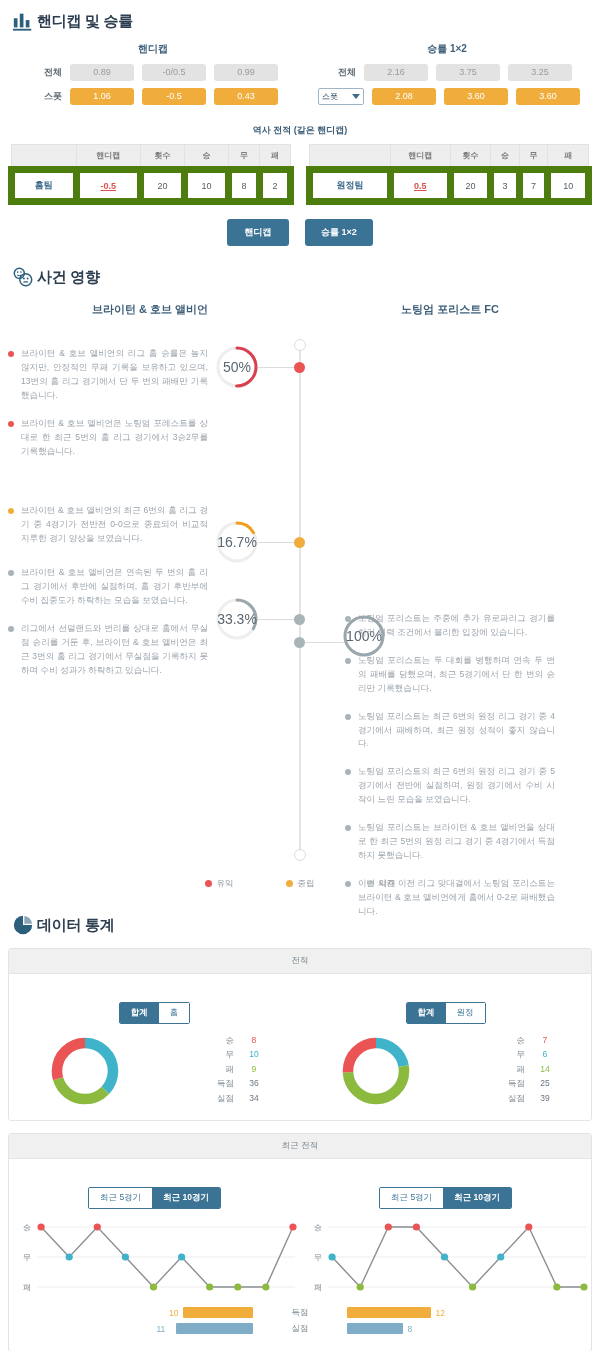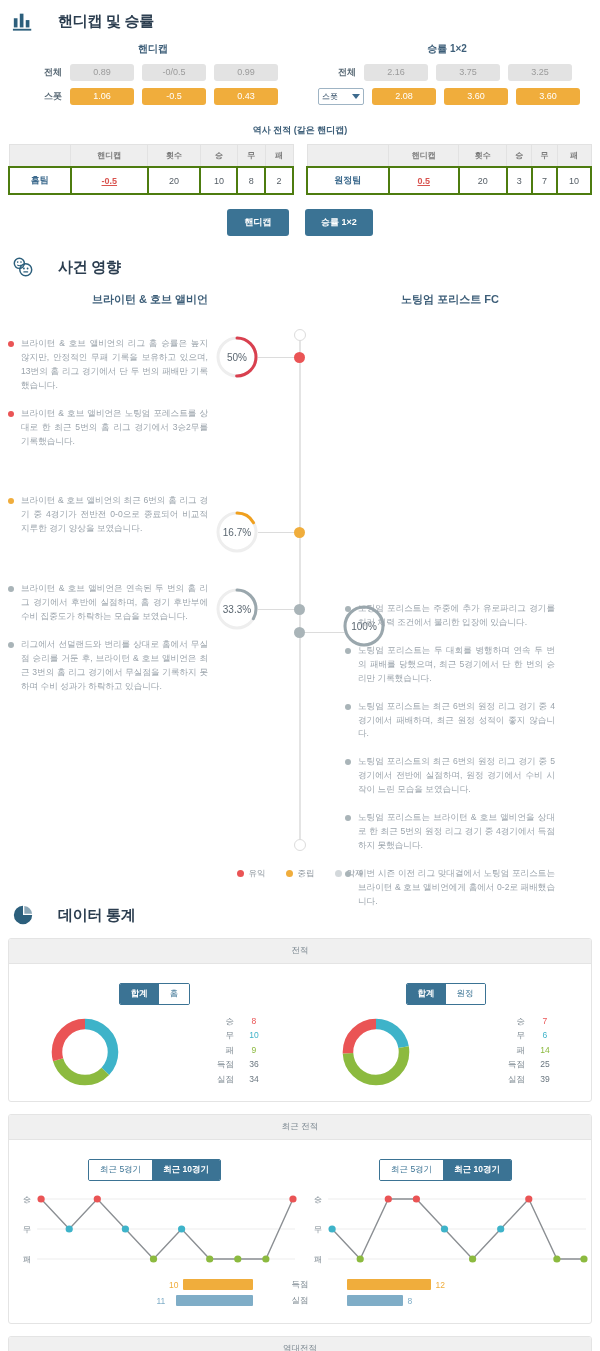--- a/index.html
+++ b/index.html
@@ -9,21 +9,21 @@
     width:600px;
     background:#ffffff;
     font-family:"Liberation Sans","DejaVu Sans",sans-serif;
     color:#4a5a66;
     -webkit-font-smoothing:antialiased;
   }
   .page { width:600px; position:relative; }
 
   
   .sec-head {
-    display:flex; align-items:center; gap:24px;
+    display:flex; align-items:center; gap:3px;
     padding:10px 12px 4px 12px;
   }
   .sec-head .title {
     font-size:15px; font-weight:bold; color:#2c3e50; letter-spacing:-0.3px;
   }
   .ico { width:22px; height:22px; flex:0 0 22px; display:block; }
 
   
   .odds-wrap { display:flex; padding:2px 6px 0 6px; }
   .odds-col { width:50%; }
@@ -53,21 +53,21 @@
   
   .hist-title { text-align:center; font-size:9px; font-weight:bold; color:#3e5f79; padding:12px 0 7px 0;}
   .hist-wrap { display:flex; gap:12px; padding:0 8px; }
   .hist-tbl { width:50%; border-collapse:collapse; }
   .hist-tbl th {
     background:#eeeeee; font-size:8px; color:#7a7a7a; font-weight:bold;
     padding:5px 0; border:1px solid #e2e2e2; text-align:center;
   }
   .hist-tbl td {
     font-size:9px; text-align:center; padding:6px 0;
-    border:2px solid #4d7c0f; color:#555e66;
+    border:7px solid #4d7c0f; color:#555e66;
   }
   .hist-tbl td.team { color:#3e6b8e; font-weight:bold; }
   .hist-tbl td.hcp { color:#d9534f; text-decoration:underline; font-weight:bold;}
   .btn-row { display:flex; justify-content:center; gap:16px; padding:14px 0 6px 0;}
   .btn {
     background:#3b7394; color:#fff; font-size:9px; font-weight:bold;
     padding:7px 16px; border-radius:3px; border:none; cursor:pointer;
     min-width:62px; text-align:center;
   }
 
@@ -87,53 +87,53 @@
   .node {
     position:absolute; width:11px;height:11px;border-radius:50%; left:294px;
   }
   .node.red { background:#ea5455; }
   .node.amber { background:#f0ad3c; }
   .node.grey { background:#a9b4b8; }
   .connector { position:absolute; height:1px; background:#dcdcdc; }
   .gauge { position:absolute; width:44px; height:44px; }
   .gauge .val {
     position:absolute; inset:0; display:flex; align-items:center; justify-content:center;
-    font-size:10px; color:#5a6670;
+    font-size:14px; color:#5a6670;
   }
   ul.bullets { list-style:none; margin:0; padding:0; }
   ul.bullets li {
     position:relative; padding-left:13px; margin-bottom:14px;
     font-size:8.6px; line-height:1.62; color:#9aa3ab; text-align:justify;
   }
   ul.bullets li::before {
     content:""; position:absolute; left:0; top:4px;
     width:6px;height:6px;border-radius:50%;
   }
   ul.bullets li.c-red::before { background:#ea5455; }
   ul.bullets li.c-amber::before { background:#f0ad3c; }
   ul.bullets li.c-grey::before { background:#a9b4b8; }
   .left-list { position:absolute; left:8px; top:20px; width:200px; }
   .right-list { position:absolute; left:345px; top:285px; width:210px; }
 
-  .legend { display:flex; justify-content:center; gap:20px; padding:6px 0 14px 0;}
+  .legend { display:flex; justify-content:center; gap:52px; padding:6px 0 14px 0;}
   .legend span.dot { width:7px;height:7px;border-radius:50%;display:inline-block;margin-right:5px;vertical-align:middle;}
   .legend .item { font-size:8.5px; color:#8b949c; }
   .legend .d1{background:#ea5455;} .legend .d2{background:#f0ad3c;} .legend .d3{background:#d3d8db;}
 
   
   .card {
     margin:8px 8px 12px 8px; border:1px solid #e4e4e4; border-radius:3px;
     background:#fff; overflow:hidden;
   }
   .card-head {
     background:#f0f0f0; text-align:center; font-size:8.5px; color:#7b8790;
     padding:6px 0; border-bottom:1px solid #e4e4e4;
   }
   .toggles { display:flex; }
-  .toggles > div { width:50%; display:flex; justify-content:center; padding:19px 0 6px 0;}
+  .toggles > div { width:50%; display:flex; justify-content:center; padding:0 0 6px 0;margin-top:28px;}
   .tg { display:flex; border:1px solid #3b7394; border-radius:2px; overflow:hidden; }
   .tg div { font-size:8.5px; padding:4px 11px; cursor:pointer; }
   .tg .on { background:#3b7394; color:#fff; font-weight:bold; }
   .tg .off { background:#fff; color:#3b7394; }
 
   .donuts { display:flex; padding:4px 0 12px 0; }
   .donut-half { width:50%; display:flex; align-items:center; }
   .donut-half .chart { width:52%; display:flex; justify-content:center; }
   .donut-half .stats { width:48%; padding-right:26px; }
   .stat-line { display:flex; justify-content:flex-end; font-size:8.5px; margin-bottom:2.5px; }
@@ -320,21 +320,21 @@
         <svg viewBox="0 0 44 44" width="44" height="44">
           <circle cx="22" cy="22" r="19" fill="#fff" stroke="#eeeeee" stroke-width="3"></circle>
           <circle cx="22" cy="22" r="19" fill="none" stroke="#9aa7ad" stroke-width="3" stroke-dasharray="119.4 0" transform="rotate(-90 22 22)"></circle>
         </svg>
         <div class="val">100%</div>
       </div>
 
       <ul class="bullets left-list">
         <li class="c-red">브라이턴 &amp; 호브 앨비언의 리그 홈 승률은 높지 않지만, 안정적인 무패 기록을 보유하고 있으며, 13번의 홈 리그 경기에서 단 두 번의 패배만 기록했습니다.</li>
         <li class="c-red" style="margin-bottom:46px;">브라이턴 &amp; 호브 앨비언은 노팅엄 포레스트를 상대로 한 최근 5번의 홈 리그 경기에서 3승2무를 기록했습니다.</li>
-        <li class="c-amber" style="margin-bottom:46px;">브라이턴 &amp; 호브 앨비언의 최근 6번의 홈 리그 경기 중 4경기가 전반전 0-0으로 종료되어 비교적 지루한 경기 양상을 보였습니다.</li>
+        <li class="c-amber" style="margin-bottom:20px;">브라이턴 &amp; 호브 앨비언의 최근 6번의 홈 리그 경기 중 4경기가 전반전 0-0으로 종료되어 비교적 지루한 경기 양상을 보였습니다.</li>
         <li class="c-grey">브라이턴 &amp; 호브 앨비언은 연속된 두 번의 홈 리그 경기에서 후반에 실점하며, 홈 경기 후반부에 수비 집중도가 하락하는 모습을 보였습니다.</li>
         <li class="c-grey">리그에서 선덜랜드와 번리를 상대로 홈에서 무실점 승리를 거둔 후, 브라이턴 &amp; 호브 앨비언은 최근 3번의 홈 리그 경기에서 무실점을 기록하지 못하며 수비 성과가 하락하고 있습니다.</li>
       </ul>
 
       <ul class="bullets right-list">
         <li class="c-grey">노팅엄 포리스트는 주중에 추가 유로파리그 경기를 치러 체력 조건에서 불리한 입장에 있습니다.</li>
         <li class="c-grey">노팅엄 포리스트는 두 대회를 병행하며 연속 두 번의 패배를 당했으며, 최근 5경기에서 단 한 번의 승리만 기록했습니다.</li>
         <li class="c-grey">노팅엄 포리스트는 최근 6번의 원정 리그 경기 중 4경기에서 패배하며, 최근 원정 성적이 좋지 않습니다.</li>
         <li class="c-grey">노팅엄 포리스트의 최근 6번의 원정 리그 경기 중 5경기에서 전반에 실점하며, 원정 경기에서 수비 시작이 느린 모습을 보였습니다.</li>
         <li class="c-grey">노팅엄 포리스트는 브라이턴 &amp; 호브 앨비언을 상대로 한 최근 5번의 원정 리그 경기 중 4경기에서 득점하지 못했습니다.</li>

